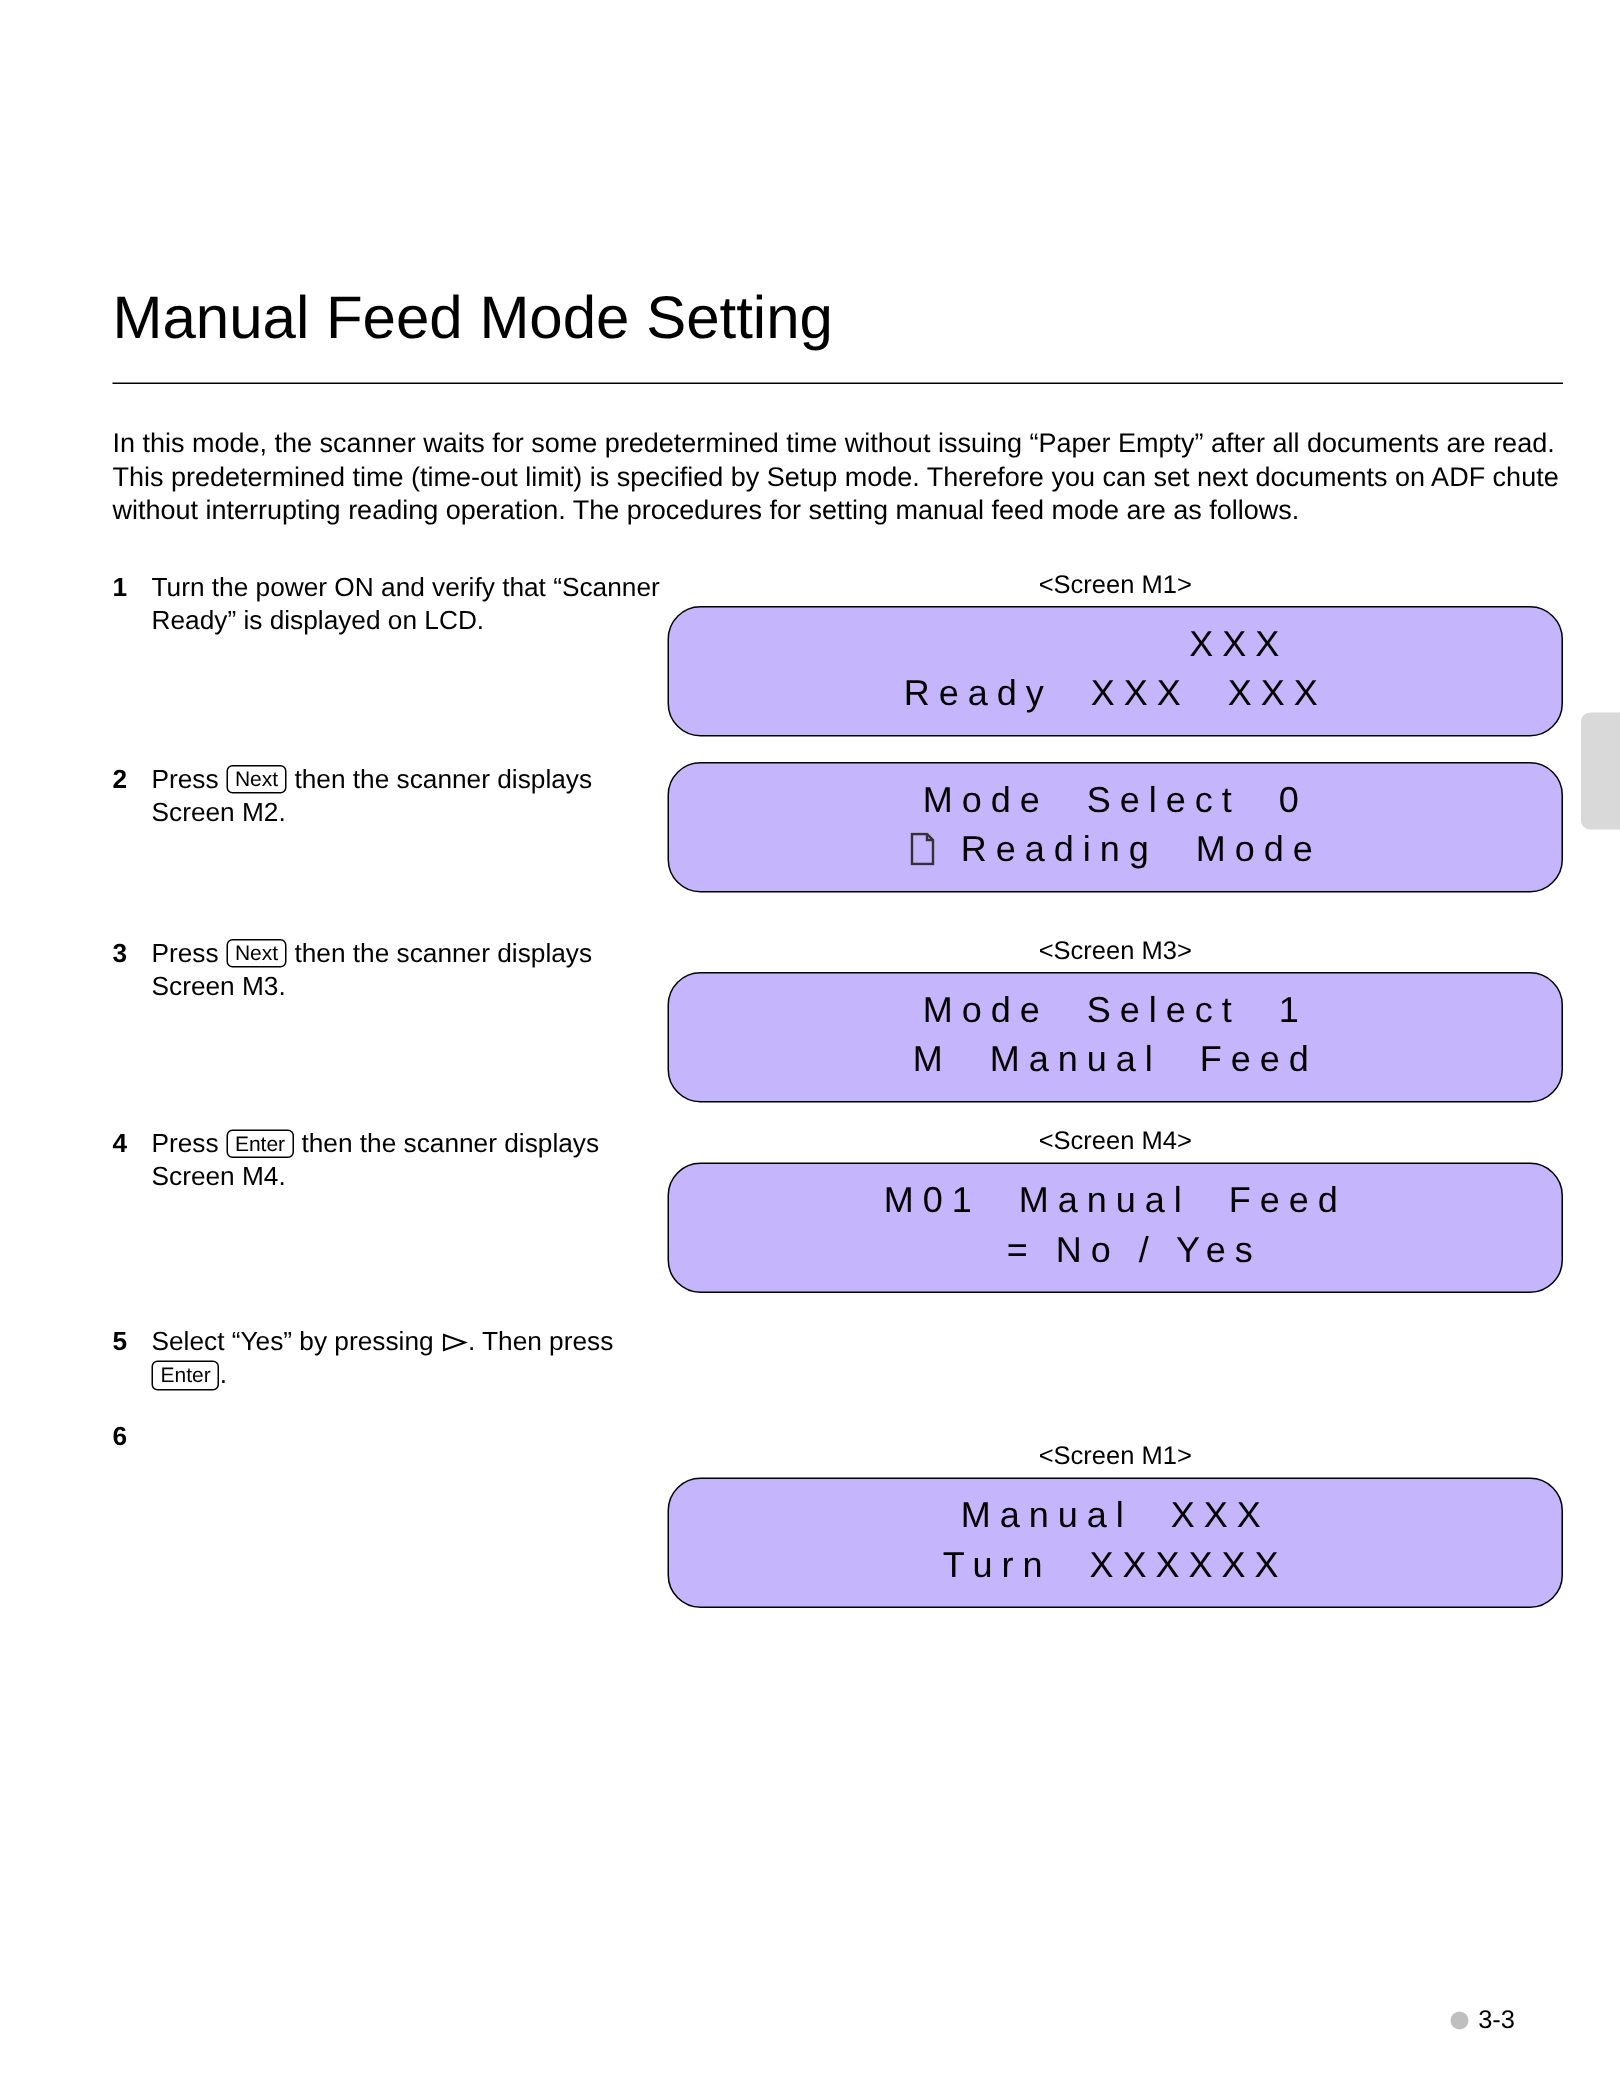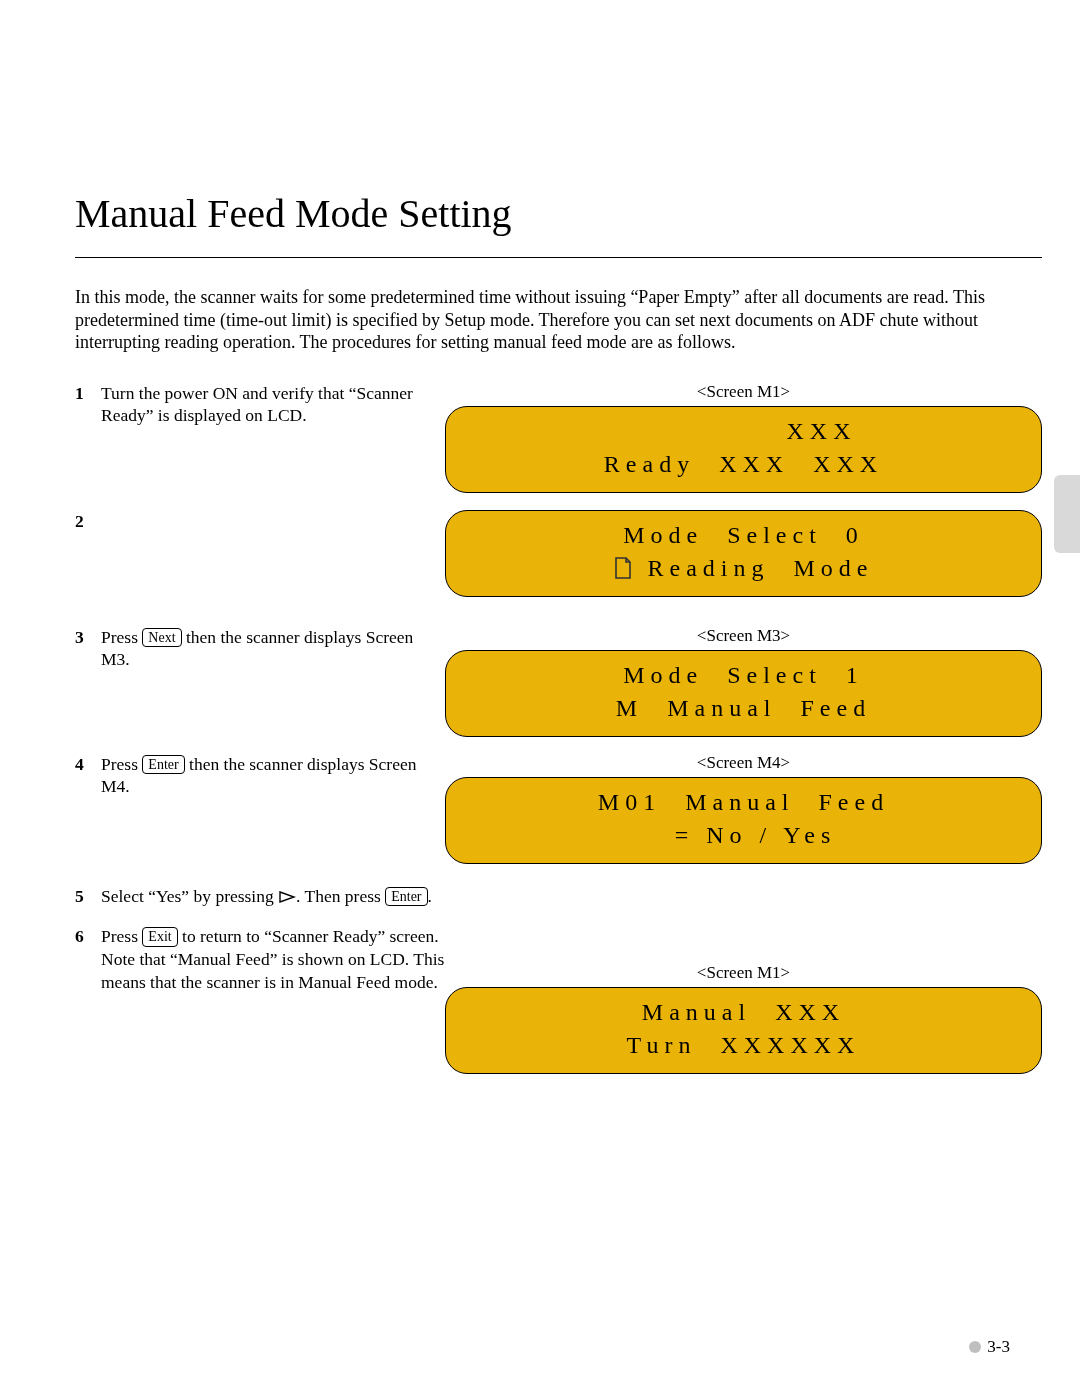--- a/index.html
+++ b/index.html
@@ -8,21 +8,20 @@
     background: #ffffff;
     font-family: Arial, Helvetica, sans-serif;
     color: #000;
   }
   .page {
     width: 1080px;
     height: 1397px;
     position: relative;
     box-sizing: border-box;
     padding: 190px 38px 0 75px;
-    font-family: Liberation Serif, serif;
   }
   .title {
     font-size: 40px;
     font-weight: normal;
     margin: 0 0 20px 0;
   }
   .rule {
     border: none;
     border-top: 1px solid #000;
     margin: 0 0 28px 0;
@@ -82,21 +81,21 @@
   .arrow-right svg { display: block; }
 
   .screen-block { }
   .screen-label {
     font-size: 17px;
     margin: 0 0 4px 0;
   }
   .lcd {
     border: 1.5px solid #000;
     border-radius: 22px;
-    background: #eab308;
+    background: #c4b5fd;
     padding: 8px 20px 10px 20px;
     font-size: 24px;
     letter-spacing: 6px;
     line-height: 1.4;
     white-space: pre;
   }
   .lcd .line2 { display: block; }
   .doc-icon { display:inline-block; vertical-align: -3px; margin-right:4px; }
   .doc-icon svg { display:block; }
 
@@ -153,38 +152,38 @@
 
   <div class="columns">
     <div class="col-left">
       <ol class="steps">
         <li class="step s1">
           <span class="num">1</span>
           <span class="body">Turn the power ON and verify that “Scanner Ready” is displayed on LCD.</span>
         </li>
         <li class="step s2">
           <span class="num">2</span>
+          <span class="body"><span>Press </span><span class="key">Next</span><span> then the scanner displays Screen M2.</span></span>
         </li>
         <li class="step s3">
           <span class="num">3</span>
           <span class="body"><span>Press </span><span class="key">Next</span><span> then the scanner displays Screen M3.</span></span>
         </li>
         <li class="step s4">
           <span class="num">4</span>
           <span class="body"><span>Press </span><span class="key">Enter</span><span> then the scanner displays Screen M4.</span></span>
         </li>
         <li class="step s5">
           <span class="num">5</span>
           <span class="body"><span>Select “Yes” by pressing </span><span class="arrow-right"><svg width="18" height="14" viewBox="0 0 18 14">
                   <polygon points="2,2 16,7 2,12" fill="none" stroke="#000" stroke-width="1.4"></polygon>
                 </svg></span><span>. Then press </span><span class="key">Enter</span><span>.</span></span>
         </li>
         <li class="step s6">
           <span class="num">6</span>
-          <span class="body"><span>Press </span><span class="key">Exit</span><span> to return to “Scanner Ready” screen. Note that “Manual Feed” is shown on LCD. This means that the scanner is in Manual Feed mode.</span></span>
         </li>
       </ol>
     </div>
 
     <div class="col-right">
       <div class="screen-block b1">
         <div class="screen-label">&lt;Screen M1&gt;</div>
         <div class="lcd"><span>             XXX</span>
 <span class="line2">Ready  XXX  XXX</span></div>
       </div>

